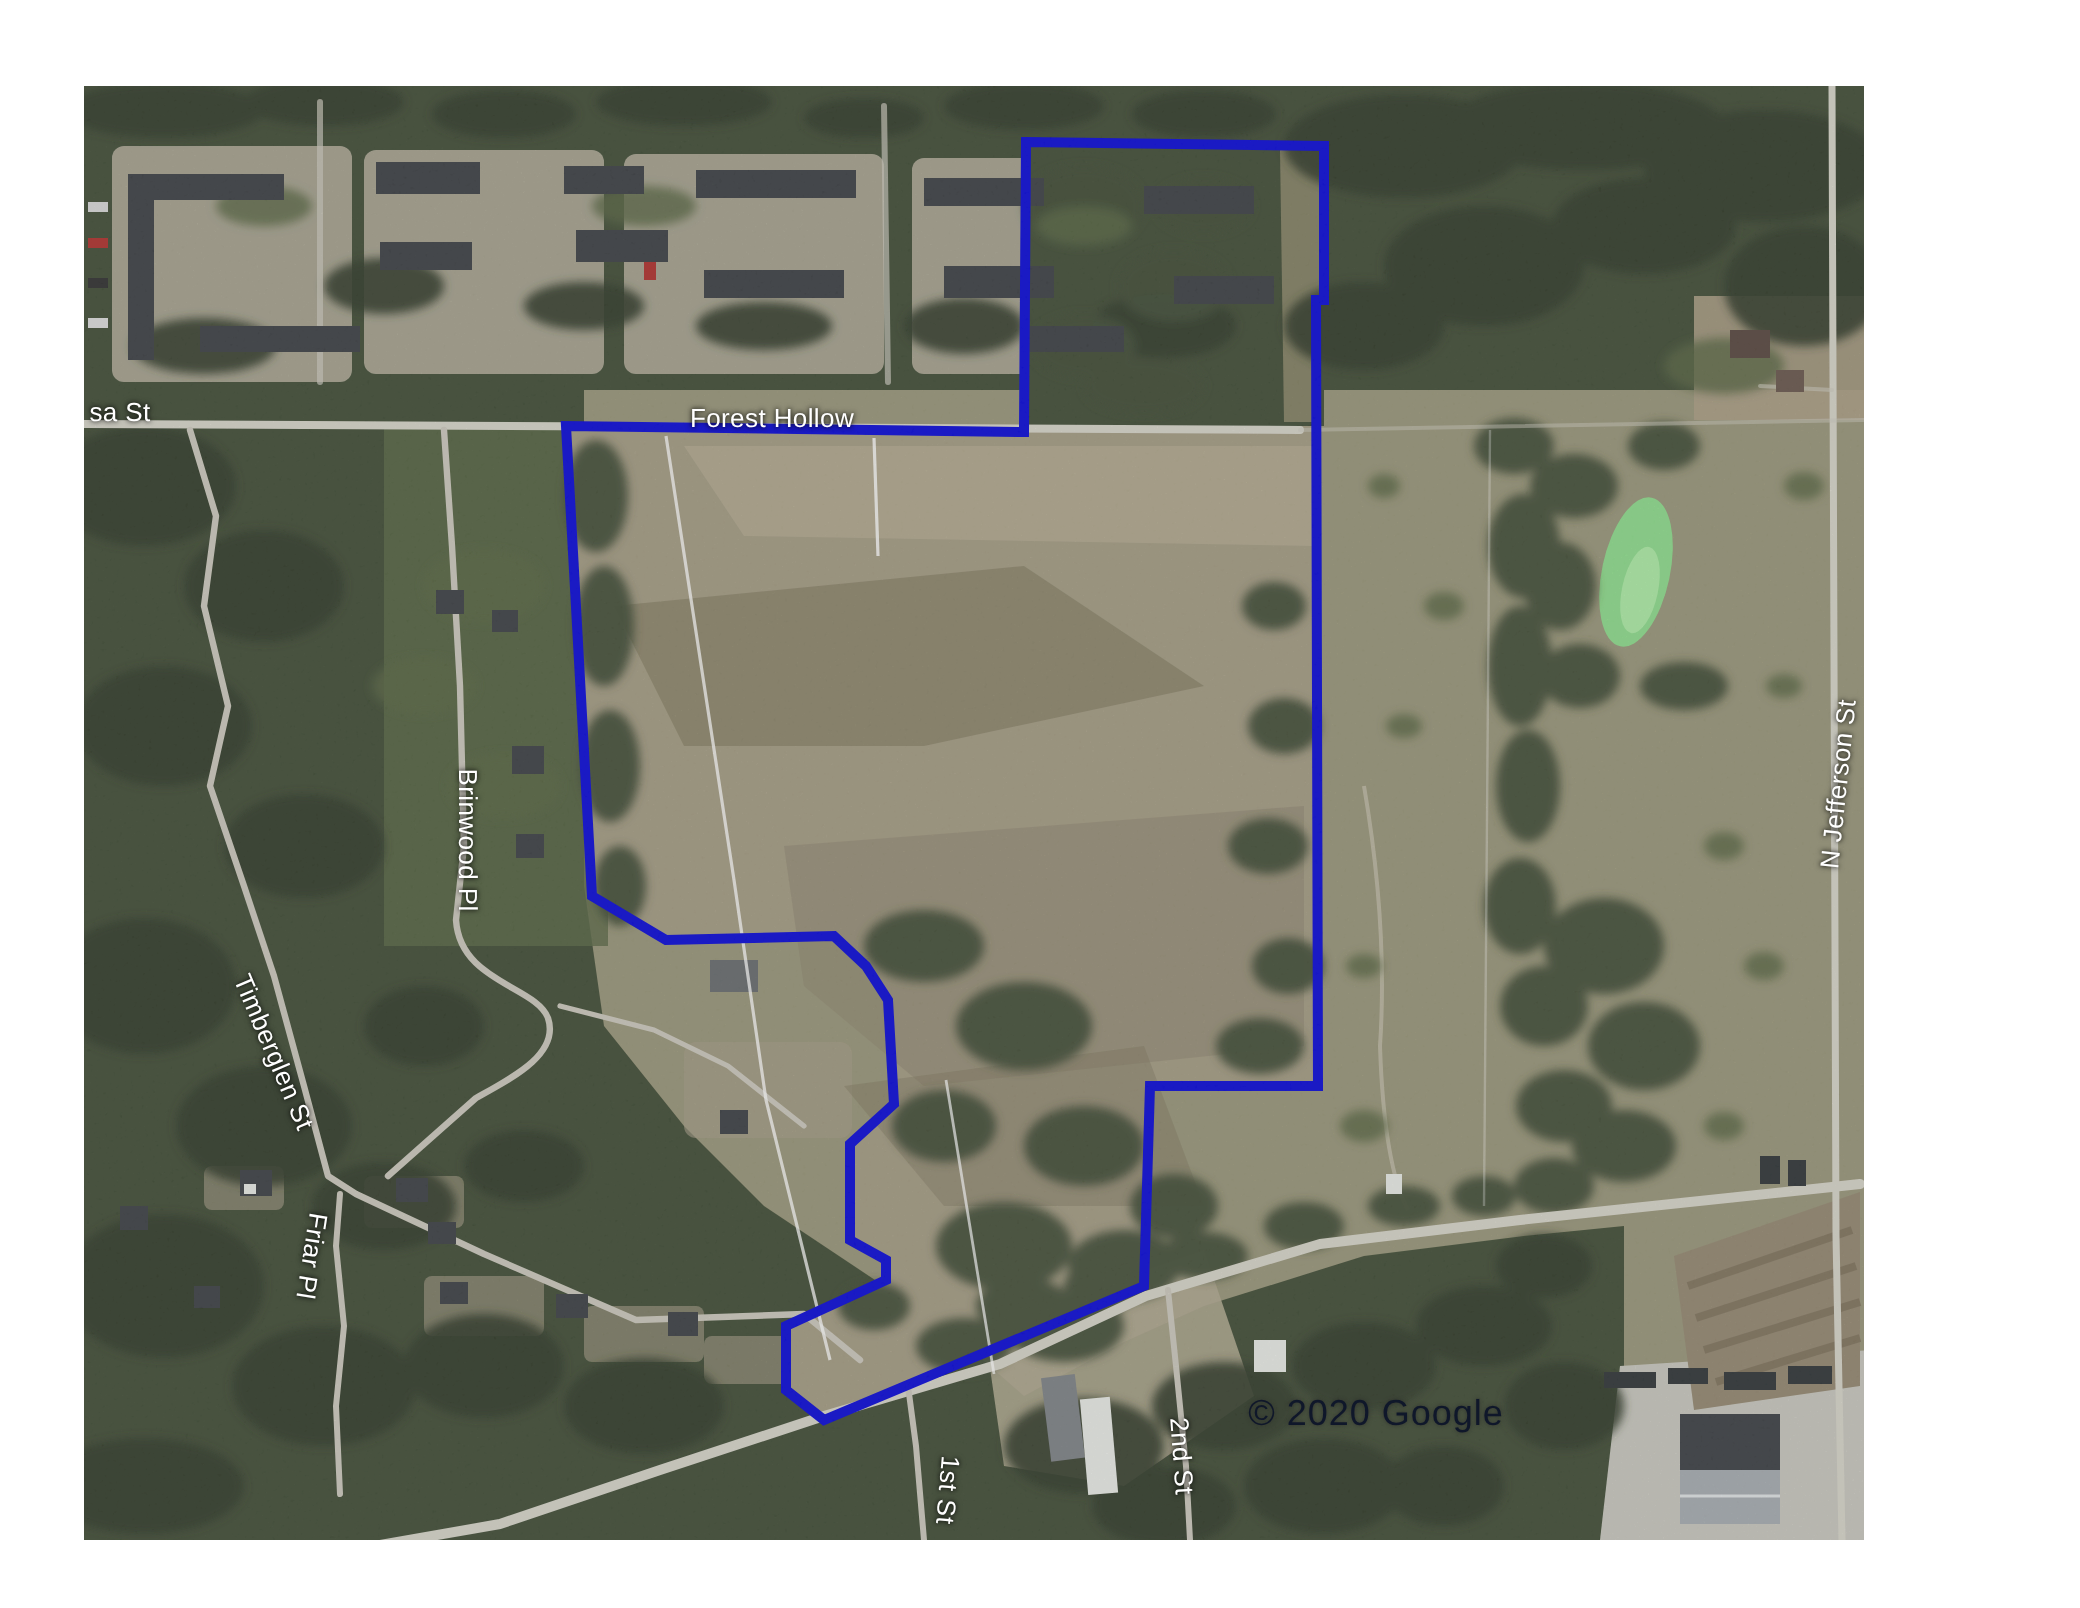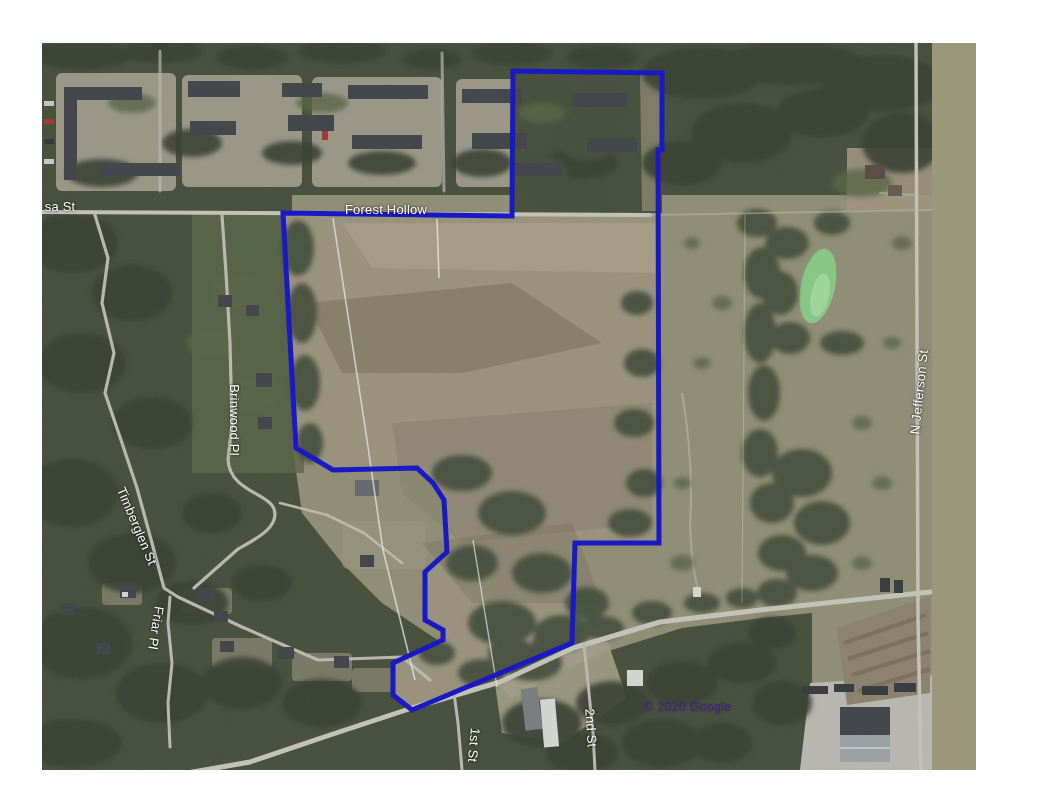--- a/index.html
+++ b/index.html
@@ -1,31 +1,31 @@
 <!DOCTYPE html>
 <html><head>
 <meta charset="utf-8">
 <style>
   html,body{margin:0;padding:0;background:#ffffff;}
   body{width:1040px;height:804px;position:relative;overflow:hidden;
        font-family:"Liberation Sans", sans-serif;}
   .map-viewport{position:absolute;left:42px;top:43px;width:890px;height:727px;
-       overflow:hidden;background:#9a977b;padding-left:44px;}
+       overflow:hidden;background:#9a977b;}
   .map-viewport svg{position:absolute;left:0;top:0;display:block;}
   .street-label{position:absolute;color:#ffffff;font-size:13px;line-height:1;
        white-space:nowrap;letter-spacing:.2px;
        text-shadow:0 0 2px rgba(0,0,0,.75),0 0 3px rgba(0,0,0,.55);
        transform:translate(-50%,-50%);pointer-events:none;}
   .rot90{transform:translate(-50%,-50%) rotate(90deg);}
   .rot67{transform:translate(-50%,-50%) rotate(67deg);}
   .rot99{transform:translate(-50%,-50%) rotate(99deg);}
   .rot95{transform:translate(-50%,-50%) rotate(95deg);}
   .rot86{transform:translate(-50%,-50%) rotate(86deg);}
   .rotN84{transform:translate(-50%,-50%) rotate(-84deg);}
-  .watermark{position:absolute;color:#4c1d95;font-size:12px;
+  .watermark{position:absolute;color:#0f172a;font-size:18px;
        text-shadow:0 0 2px rgba(40,40,40,.7);transform:translate(-50%,-50%);
        letter-spacing:.5px;pointer-events:none;}
 </style>
 </head>
 <body>
 
 <div class="map-viewport">
 <svg width="890" height="727" viewBox="0 0 890 727">
   <defs>
     <filter id="soft" x="-30%" y="-30%" width="160%" height="160%">

